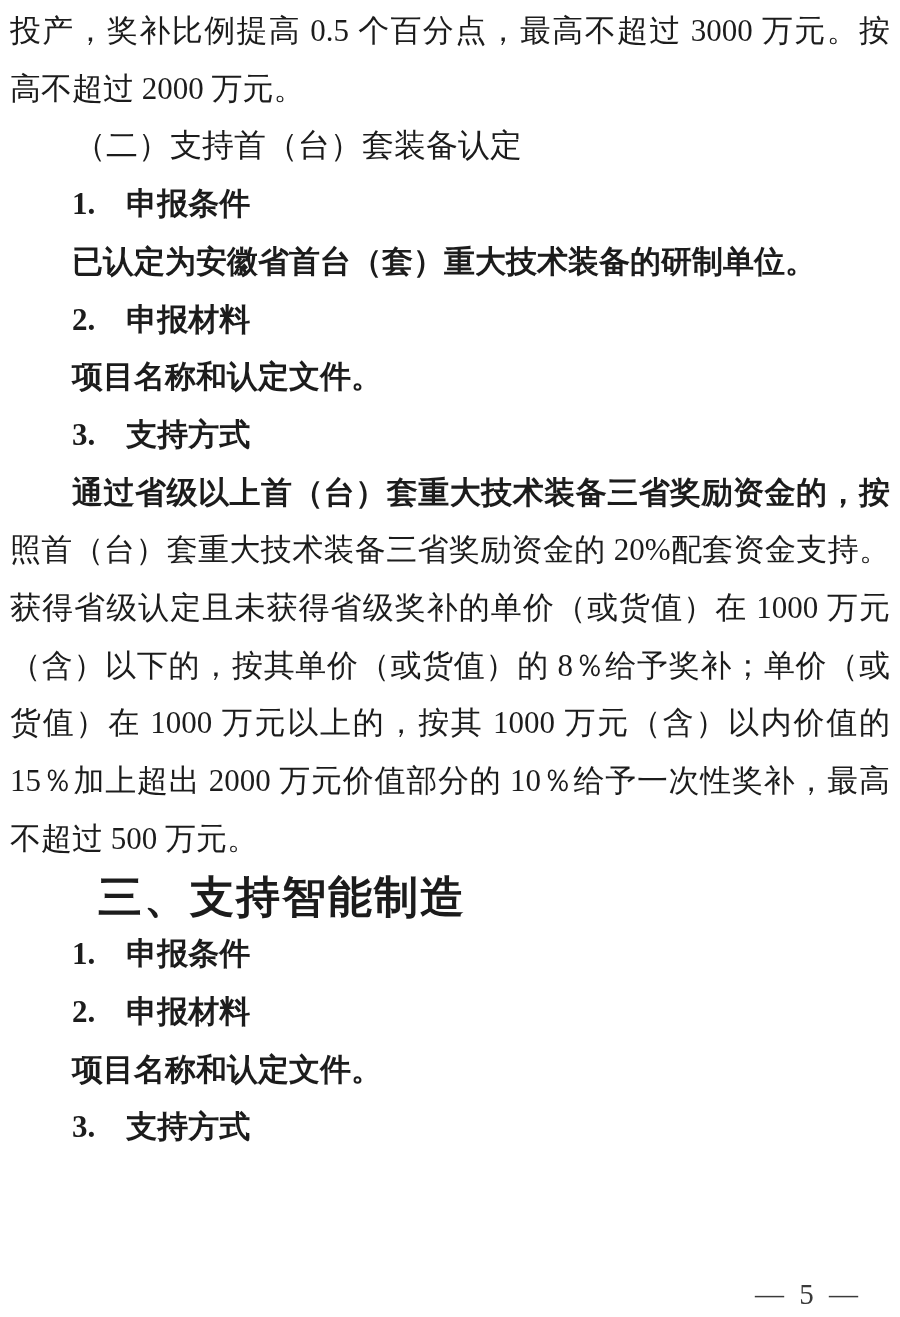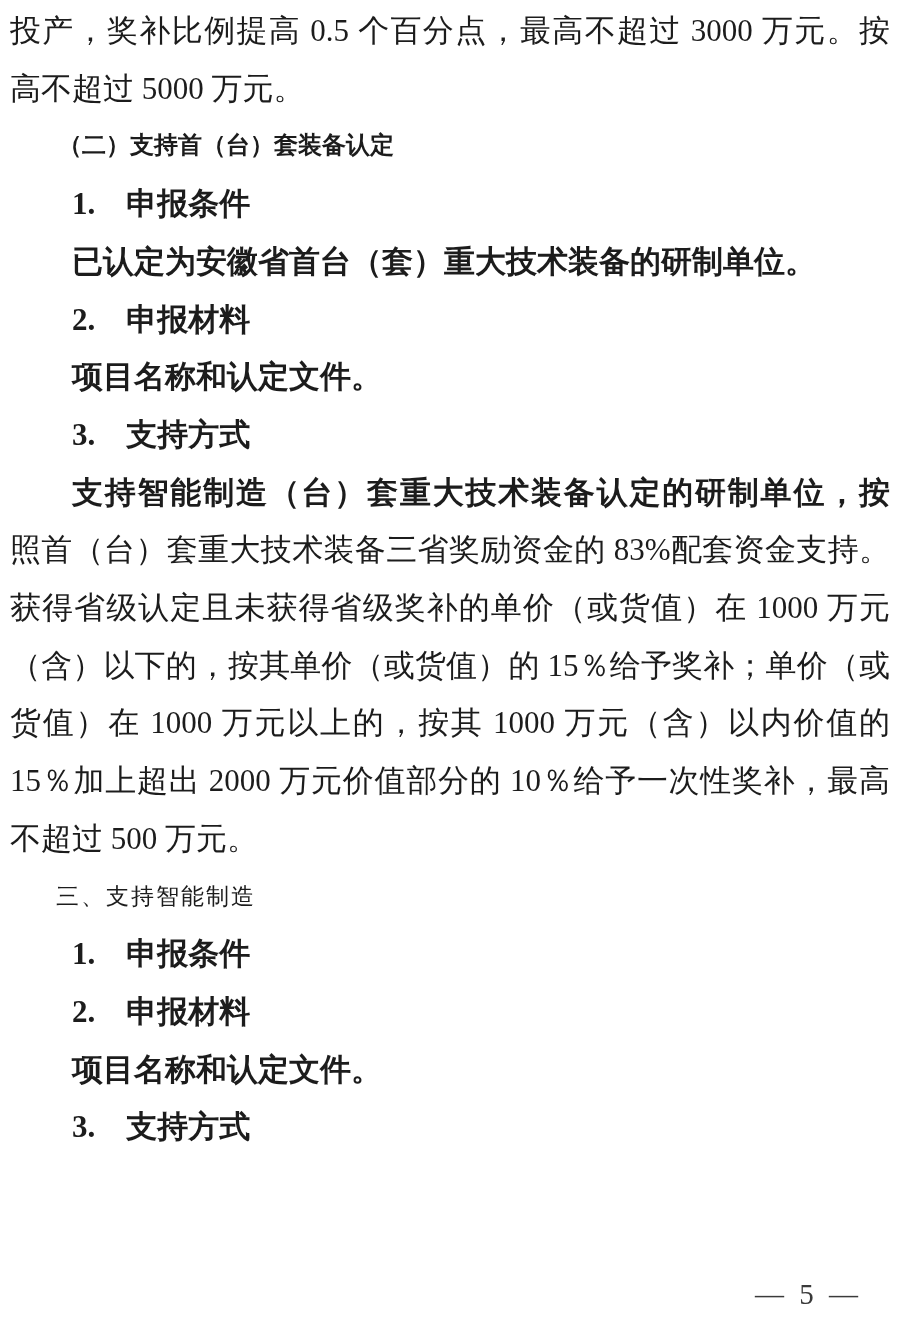--- a/index.html
+++ b/index.html
@@ -33,71 +33,71 @@
     text-align-last: justify;
   }
   .line.last {
     text-align-last: left;
   }
   .line.indent {
     text-indent: 2em;
     font-weight: bold;
   }
   .heading2 .line {
-    font-weight: bold;
-    font-size: 24px;
+    font-weight: normal;
+    font-size: 32px;
   }
   .heading1 .line {
     font-family: "Liberation Sans", "DejaVu Sans", sans-serif;
-    font-weight: normal;
-    font-size: 23px;
+    font-weight: bold;
+    font-size: 44px;
     letter-spacing: 2px;
   }
   .page-number {
     position: absolute;
     right: 38px;
     bottom: 6px;
     font-size: 29px;
     color: #3a3a3a;
     font-family: "Liberation Serif", "DejaVu Serif", serif;
     letter-spacing: 4px;
   }
 </style>
 </head>
 <body>
 
 <div class="page">
   <div class="content" id="content">
       <div class="para body">
         <span class="line">投产，奖补比例提高 0.5 个百分点，最高不超过 3000 万元。按</span>
-        <span class="line last">高不超过 5000 万元。</span>
+        <span class="line last">高不超过 2000 万元。</span>
       </div>
       <div class="para heading2">
         <span class="line indent last">（二）支持首（台）套装备认定</span>
       </div>
       <div class="para item">
         <span class="line indent last">1.　申报条件</span>
       </div>
       <div class="para body">
         <span class="line indent last">已认定为安徽省首台（套）重大技术装备的研制单位。</span>
       </div>
       <div class="para item">
         <span class="line indent last">2.　申报材料</span>
       </div>
       <div class="para body">
         <span class="line indent last">项目名称和认定文件。</span>
       </div>
       <div class="para item">
         <span class="line indent last">3.　支持方式</span>
       </div>
       <div class="para body">
-        <span class="line indent">支持智能制造（台）套重大技术装备认定的研制单位，按</span>
-        <span class="line">照首（台）套重大技术装备三省奖励资金的 83%配套资金支持。</span>
+        <span class="line indent">通过省级以上首（台）套重大技术装备三省奖励资金的，按</span>
+        <span class="line">照首（台）套重大技术装备三省奖励资金的 20%配套资金支持。</span>
         <span class="line">获得省级认定且未获得省级奖补的单价（或货值）在 1000 万元</span>
-        <span class="line">（含）以下的，按其单价（或货值）的 15％给予奖补；单价（或</span>
+        <span class="line">（含）以下的，按其单价（或货值）的 8％给予奖补；单价（或</span>
         <span class="line">货值）在 1000 万元以上的，按其 1000 万元（含）以内价值的</span>
         <span class="line">15％加上超出 2000 万元价值部分的 10％给予一次性奖补，最高</span>
         <span class="line last">不超过 500 万元。</span>
       </div>
       <div class="para heading1">
         <span class="line indent last">三、支持智能制造</span>
       </div>
       <div class="para item">
         <span class="line indent last">1.　申报条件</span>
       </div>

